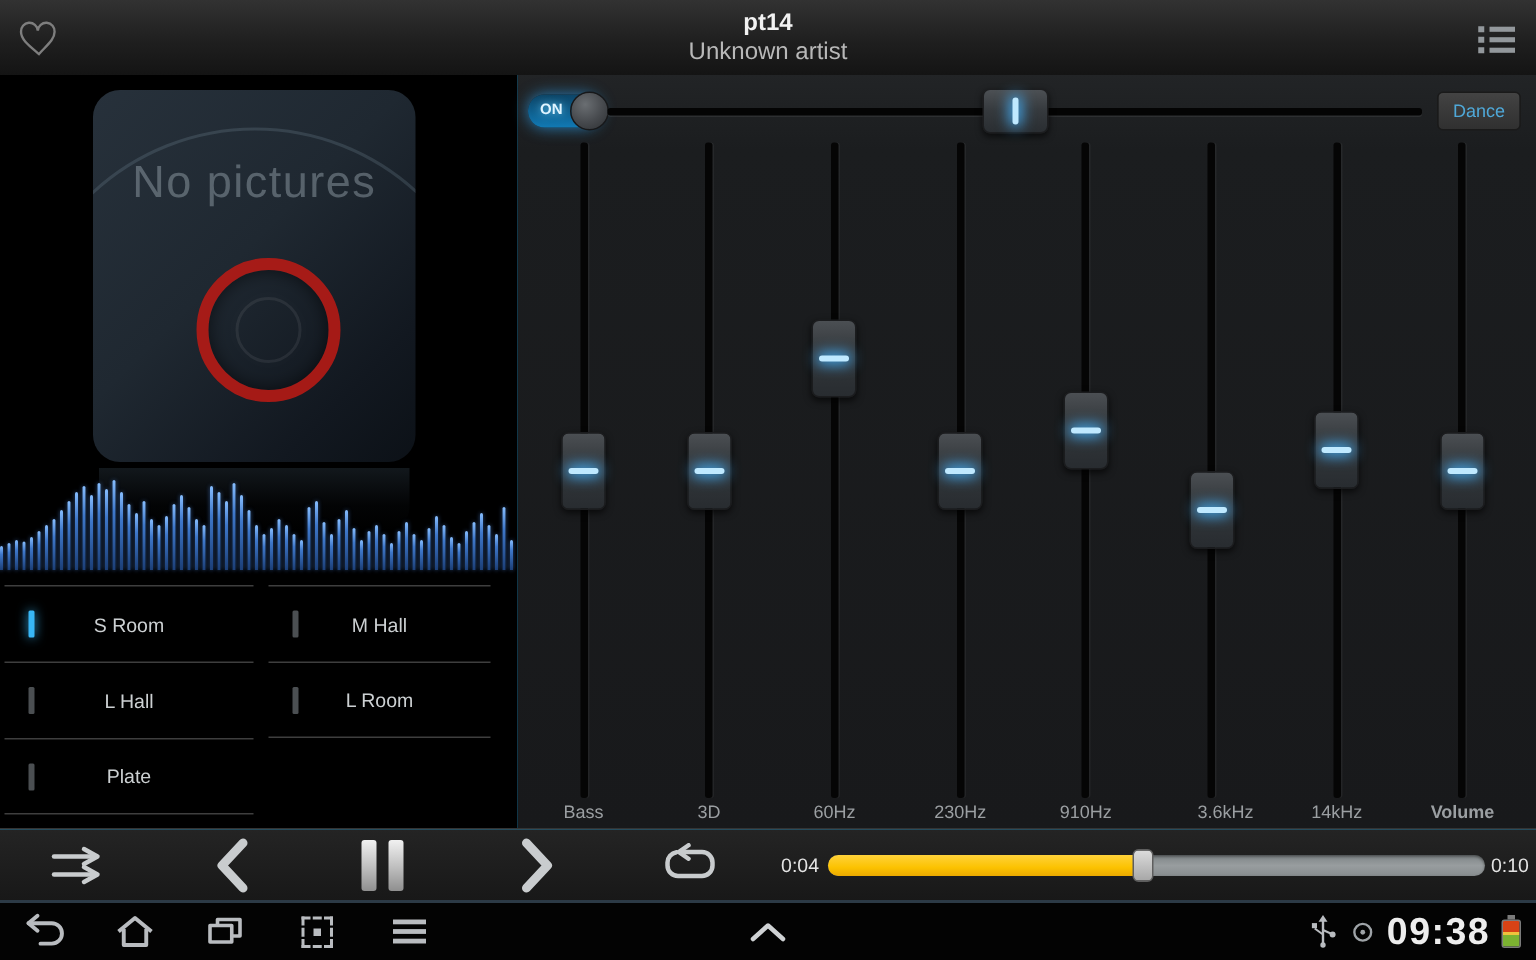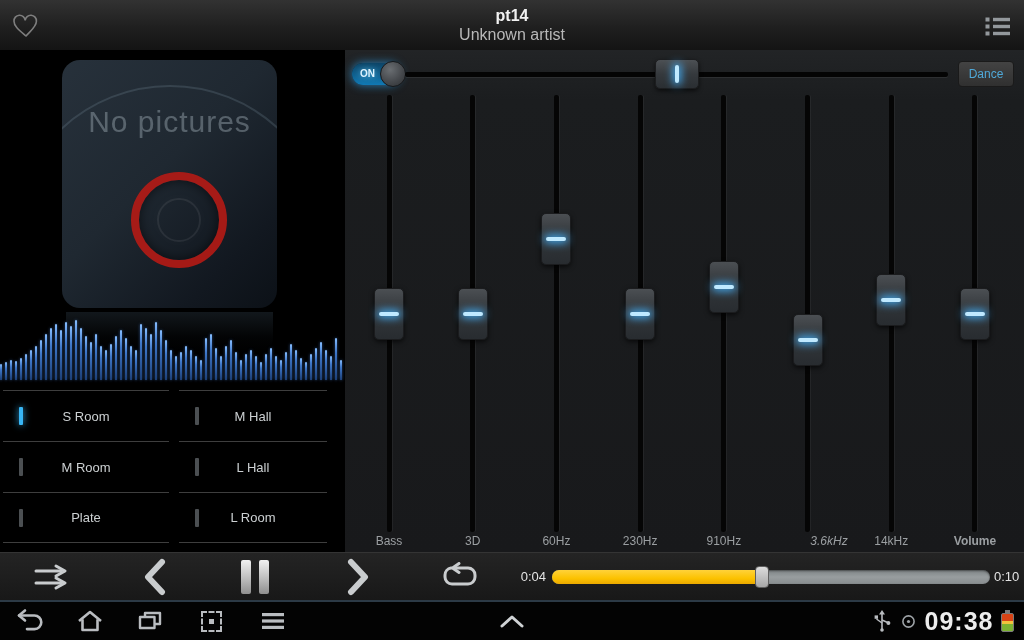--- a/index.html
+++ b/index.html
@@ -223,33 +223,29 @@
         <div class="preset active">
           <span class="pi"></span>
           <span class="pl">S Room</span>
         </div>
         <div class="preset">
           <span class="pi"></span>
           <span class="pl">M Hall</span>
         </div>
         <div class="preset">
           <span class="pi"></span>
-          <span class="pl">M Room</span>
-        </div>
-        <div class="preset">
-          <span class="pi"></span>
           <span class="pl">L Hall</span>
         </div>
         <div class="preset last">
           <span class="pi"></span>
+          <span class="pl">L Room</span>
+        </div>
+        <div class="preset last">
+          <span class="pi"></span>
           <span class="pl">Plate</span>
-        </div>
-        <div class="preset last">
-          <span class="pi"></span>
-          <span class="pl">L Room</span>
         </div>
       </div>
   </section>
 
   <section id="right-panel">
     <div id="on-toggle">
       <span id="on-label">ON</span>
       <span id="on-knob"></span>
     </div>
     <div id="master-track">
@@ -281,21 +277,21 @@
         <div class="band-label" style="left: 260.13px;">230Hz</div>
         <div class="band-track" style="left: 376.34px;"></div>
         <div class="band-thumb" style="left: 363.84px; top: 211.28px;">
           <span class="hline"></span>
         </div>
         <div class="band-label" style="left: 343.84px;">910Hz</div>
         <div class="band-track" style="left: 460.05px;"></div>
         <div class="band-thumb" style="left: 447.55px; top: 263.72px;">
           <span class="hline"></span>
         </div>
-        <div class="band-label" style="left: 449px; font-style: italic;">3.6kHz</div>
+        <div class="band-label" style="left: 437px;">3.6kHz</div>
         <div class="band-track" style="left: 543.76px;"></div>
         <div class="band-thumb" style="left: 531.26px; top: 224.39px;">
           <span class="hline"></span>
         </div>
         <div class="band-label" style="left: 511.26px;">14kHz</div>
         <div class="band-track" style="left: 627.47px;"></div>
         <div class="band-thumb" style="left: 614.97px; top: 237.5px;">
           <span class="hline"></span>
         </div>
         <div class="band-label" style="left: 595px; font-weight: bold;">Volume</div>

